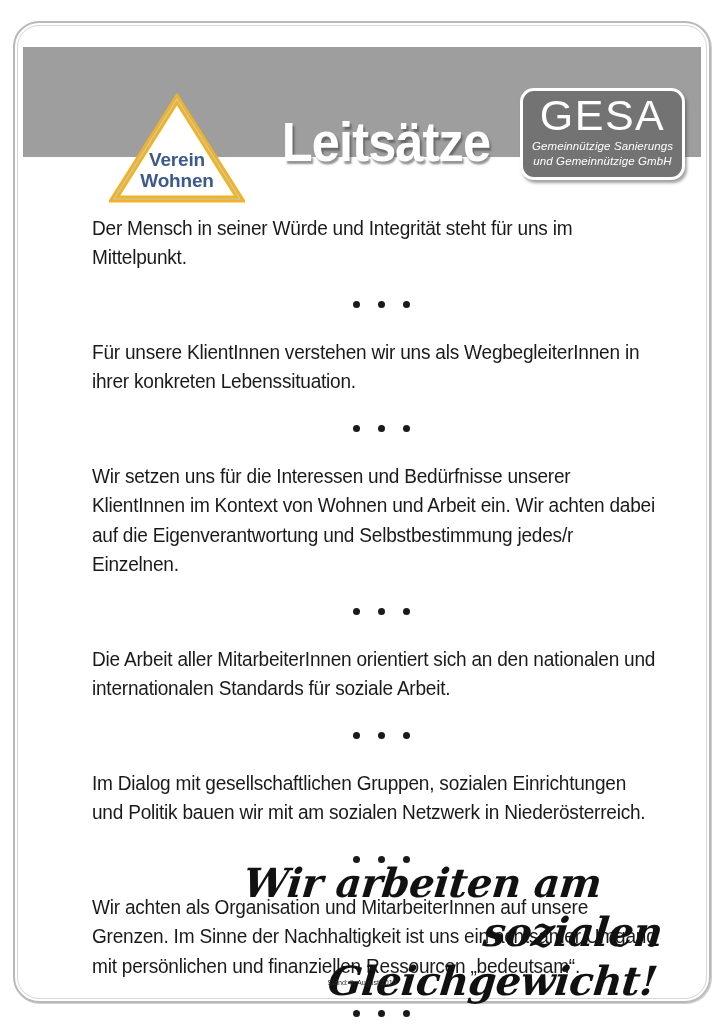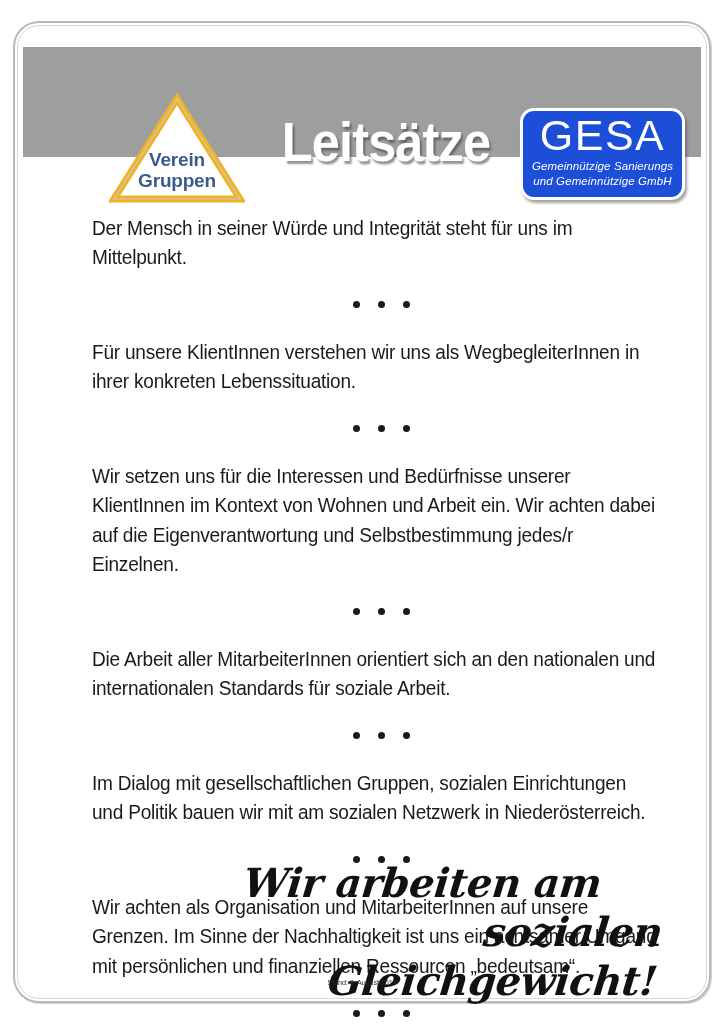--- a/index.html
+++ b/index.html
@@ -98,24 +98,24 @@
     transform: scaleX(.92);
     transform-origin: center top;
     text-shadow: 2px 3px 2px rgba(60,60,60,.55);
     white-space: nowrap;
   }
 
   
   .logo-gesa {
     position: absolute;
     left: 497px;
-    top: 61px;
+    top: 41px;
     width: 165px;
     height: 92px;
-    background: #1d4ed8;
+    background: #737373;
     border: 3px solid #ffffff;
     border-radius: 14px;
     box-sizing: border-box;
     box-shadow: 2px 3px 3px rgba(70,70,70,.5);
     text-align: center;
     overflow: hidden;
   }
   .gesa-word {
     display: block;
     margin-top: 1px;
@@ -224,21 +224,21 @@
 
   <div class="header">
 
     <div class="logo-verein">
       <svg width="136" height="112" viewBox="0 0 136 112">
         <polygon points="68,6 131,106 5,106" fill="#ffffff" stroke="#f0b323" stroke-width="7"></polygon>
         <polygon points="68,6 131,106 5,106" fill="none" stroke="#c8c8c8" stroke-width="1.2"></polygon>
       </svg>
       <div class="vw-text">
         <span>Verein</span><br>
-        <span>Gruppen</span>
+        <span>Wohnen</span>
       </div>
     </div>
 
     <div class="title">Leitsätze</div>
 
     <div class="logo-gesa">
       <span class="gesa-word">GESA</span>
       <span class="gesa-sub">Gemeinnützige Sanierungs</span>
       <span class="gesa-sub">und Gemeinnützige GmbH</span>
     </div>

